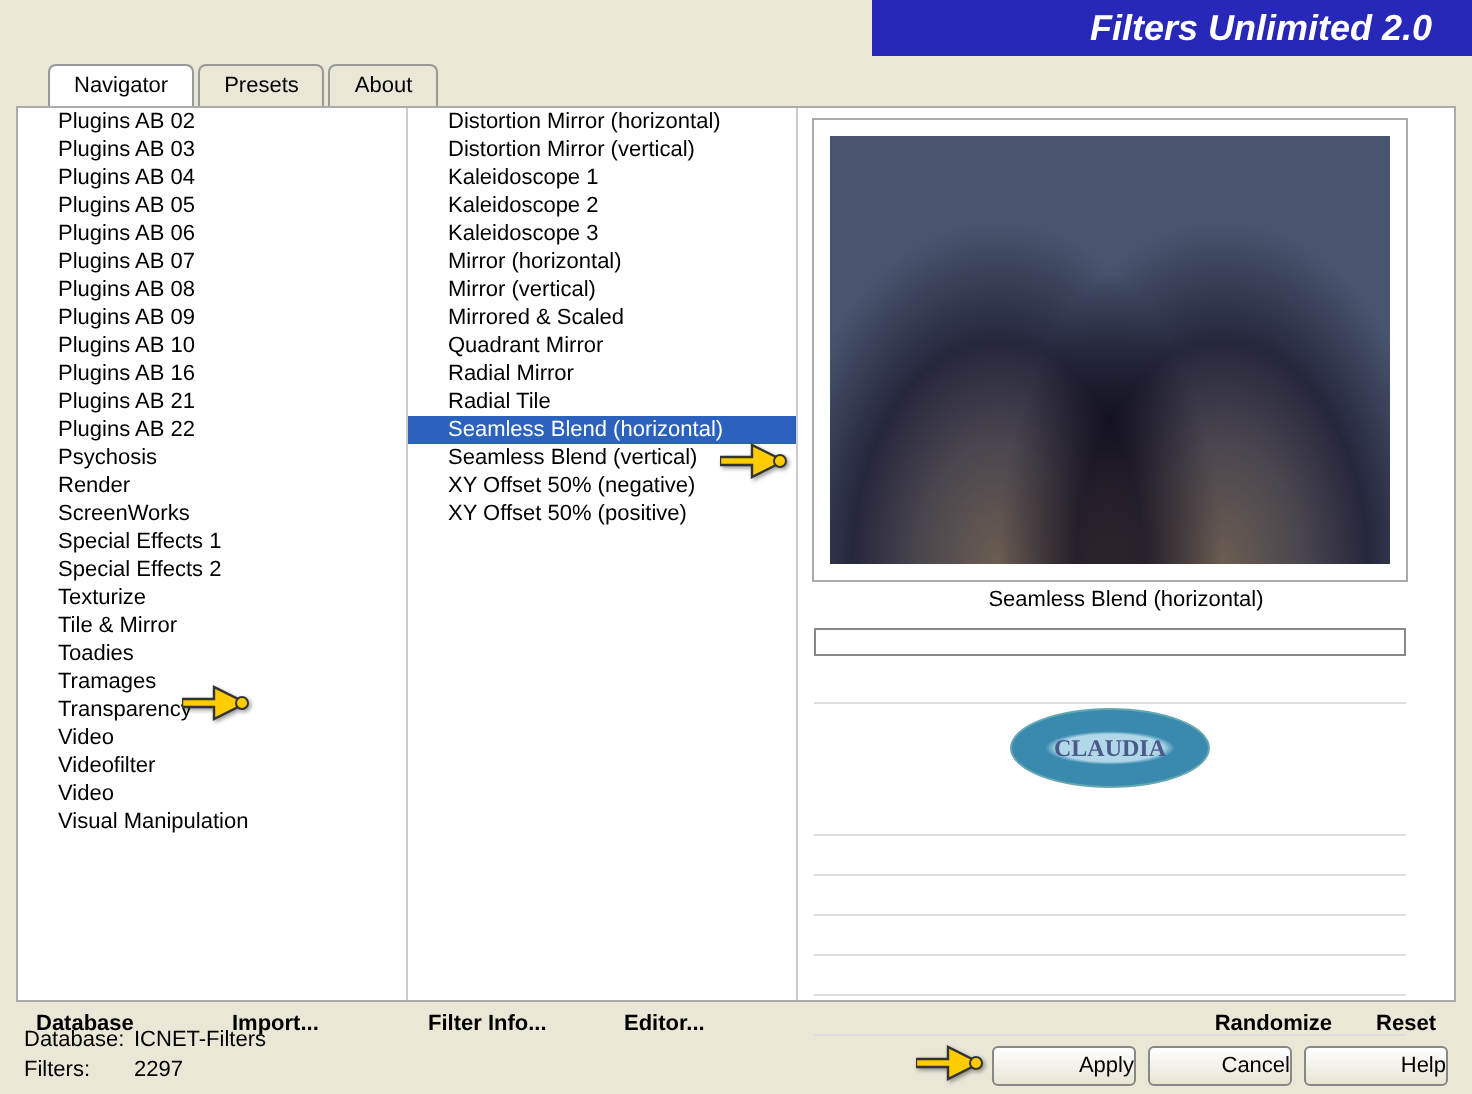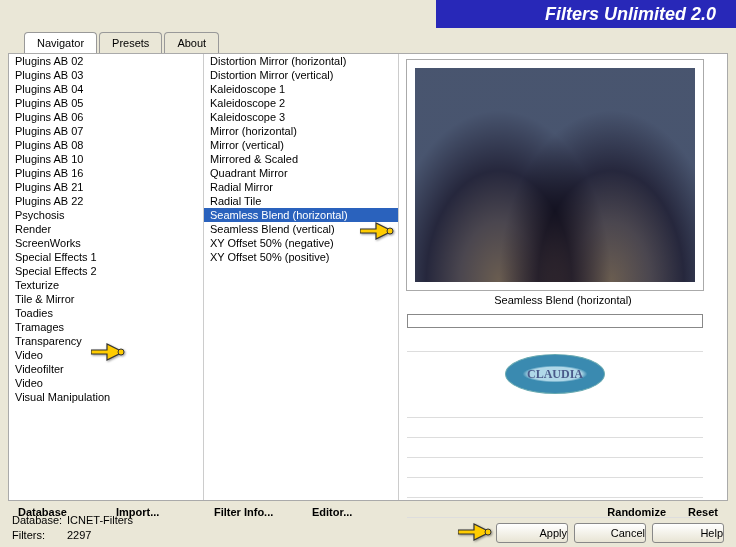--- a/index.html
+++ b/index.html
@@ -55,21 +55,21 @@
   position: relative;
   border-right: 1px solid #ccc;
   background: #fff;
   display: flex;
 }
 .list-col .scroll {
   overflow-y: scroll;
   flex: 1;
 }
 .list-item {
-  padding: 1px 6px;
+  padding: 1px 20px;
   font-size: 11px;
   white-space: nowrap;
   cursor: pointer;
 }
 .list-item.selected {
   background: #2a62bd;
   color: #fff;
 }
 .pointer {
   position: absolute;
@@ -186,20 +186,21 @@
 <div class="main-content">
   <div class="list-col">
     <div class="scroll" id="cat-list">
         <div class="list-item">Plugins AB 02</div>
         <div class="list-item">Plugins AB 03</div>
         <div class="list-item">Plugins AB 04</div>
         <div class="list-item">Plugins AB 05</div>
         <div class="list-item">Plugins AB 06</div>
         <div class="list-item">Plugins AB 07</div>
         <div class="list-item">Plugins AB 08</div>
+        <div class="list-item">Plugins AB 09</div>
         <div class="list-item">Plugins AB 10</div>
         <div class="list-item">Plugins AB 16</div>
         <div class="list-item">Plugins AB 21</div>
         <div class="list-item">Plugins AB 22</div>
         <div class="list-item">Psychosis</div>
         <div class="list-item">Render</div>
         <div class="list-item">ScreenWorks</div>
         <div class="list-item">Special Effects 1</div>
         <div class="list-item">Special Effects 2</div>
         <div class="list-item">Texturize</div>

